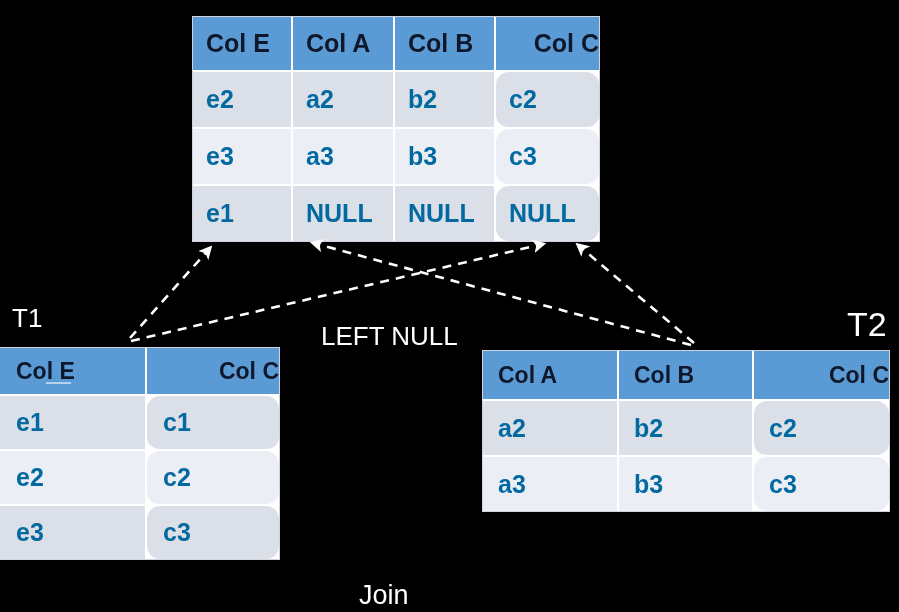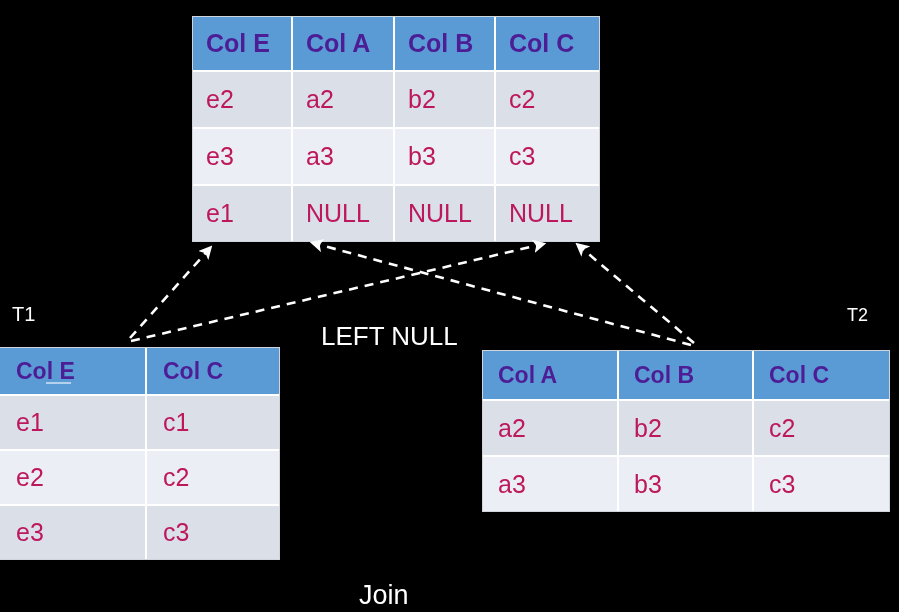--- a/index.html
+++ b/index.html
@@ -23,37 +23,37 @@
     border-spacing: 0;
     background: #ffffff;
     box-shadow: 0 0 0 1px #cfd4dd;
   }
   .tbl td, .tbl th {
     padding: 0;
     margin: 0;
   }
   .tbl .hdr {
     background: #5b9bd5;
-    color: #4c1d95;
+    color: #0f172a;
     font-weight: bold;
     text-align: left;
     border-right: 2px solid #ffffff;
     border-bottom: 2px solid #ffffff;
     white-space: nowrap;
   }
-  .tbl .hdr:last-child { border-right: none; }
+  .tbl .hdr:last-child { border-right: none; text-align: right; }
   .tbl .cell {
-    color: #be185d;
+    color: #0369a1;
     text-align: left;
     border-right: 2px solid #ffffff;
     border-bottom: 2px solid #ffffff;
     white-space: nowrap;
-    font-weight: normal;
-  }
-  .tbl .cell:last-child { border-right: none; }
+    font-weight: bold;
+  }
+  .tbl .cell:last-child { border-right: none; border-radius: 13px; }
   .tbl tr:last-child .cell { border-bottom: none; }
   .row-a .cell { background: #dadfe8; }
   .row-b .cell { background: #ebeef4; }
 
   
   #result-table {
     left: 193px;
     top: 17px;
     width: 406px;
   }
@@ -129,22 +129,22 @@
   #t2-table col.c0 { width: 136px; }
   #t2-table col.c1 { width: 135px; }
   #t2-table col.c2 { width: 135px; }
 
   
   .lbl {
     position: absolute;
     color: #ffffff;
     white-space: nowrap;
   }
-  #label-t1 { left: 12px; top: 303px;  font-size: 20px; }
-  #label-t2 { left: 847px; top: 305px; font-size: 18px; }
+  #label-t1 { left: 12px; top: 303px;  font-size: 26px; }
+  #label-t2 { left: 847px; top: 305px; font-size: 34px; }
   #label-left-join { left: 321px; top: 321px; font-size: 26px; }
   #label-join { left: 359px; top: 580px; font-size: 27px; }
 
   
   #arrows {
     position: absolute;
     left: 0;
     top: 0;
     width: 899px;
     height: 612px;

